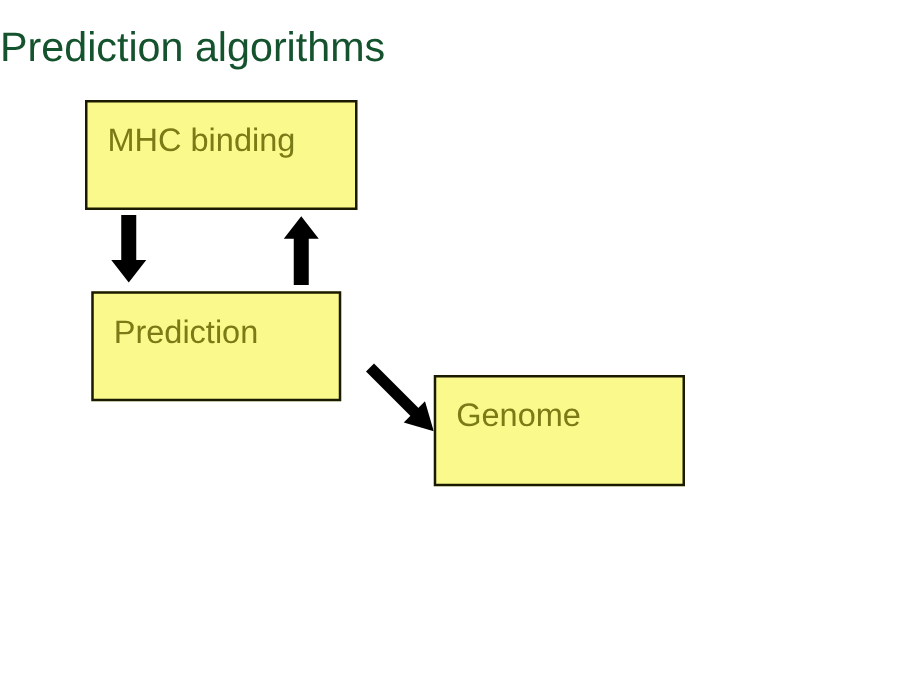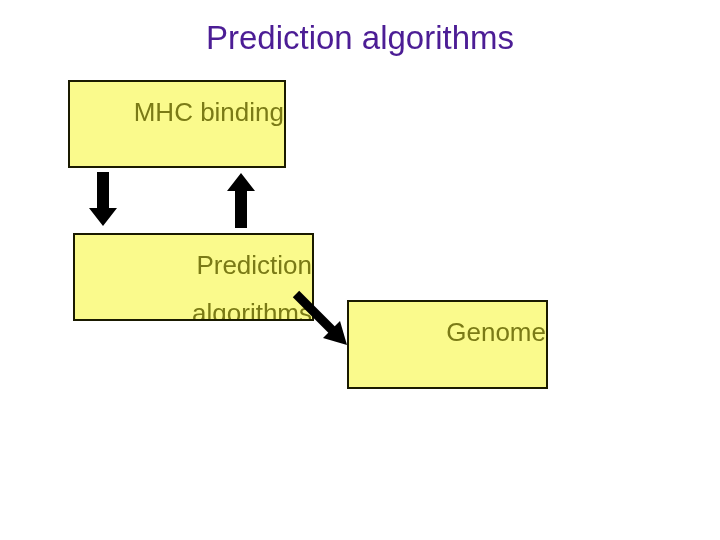--- a/index.html
+++ b/index.html
@@ -20,57 +20,55 @@
     height: 540px;
     background: #ffffff;
   }
 
   
   #slide-title {
     position: absolute;
     left: 0;
     top: 18px;
     width: 720px;
-    text-align: center;
     font-size: 33px;
     line-height: 40px;
-    color: #4c1d95;
+    color: #14532d;
     font-weight: 400;
     letter-spacing: 0px;
     white-space: nowrap;
   }
 
   
   .flow-box {
     position: absolute;
     box-sizing: border-box;
     background: #fafa8c;
     border: 2px solid #1a1a00;
     color: #7a7a16;
     font-size: 26px;
     line-height: 48px;
     padding: 6px 0 0 16px;
     overflow: hidden;
-    text-align: right;
   }
   .flow-box .line {
     display: block;
     white-space: nowrap;
   }
 
   #box-mhc-binding-data {
     left: 68px;
     top: 80px;
     width: 218px;
     height: 88px;
   }
   #box-prediction-algorithms {
     left: 73px;
     top: 233px;
-    width: 241px;
+    width: 200px;
     height: 88px;
   }
   #box-genome-scans {
     left: 347px;
     top: 300px;
     width: 201px;
     height: 89px;
   }
 
   
@@ -96,21 +94,20 @@
   <svg id="arrow-down-left" class="arrow-svg" width="30" height="56" viewBox="0 0 30 56">
     <polygon points="9,0 21,0 21,36 29,36 15,54 1,36 9,36" fill="#000000"></polygon>
   </svg>
 
   <svg id="arrow-up-right" class="arrow-svg" width="30" height="58" viewBox="0 0 30 58">
     <polygon points="15,1 29,19 21,19 21,56 9,56 9,19 1,19" fill="#000000"></polygon>
   </svg>
 
   <div id="box-prediction-algorithms" class="flow-box">
     <span class="line">Prediction</span>
-    <span class="line">algorithms</span>
   </div>
 
   <svg id="arrow-diagonal" class="arrow-svg" width="62" height="62" viewBox="0 0 62 62">
     <line x1="6" y1="6" x2="45" y2="45" stroke="#000000" stroke-width="9" stroke-linecap="butt"></line>
     <polygon points="57,57 33,50 50,33" fill="#000000"></polygon>
   </svg>
 
   <div id="box-genome-scans" class="flow-box">
     <span class="line">Genome</span>
   </div>

